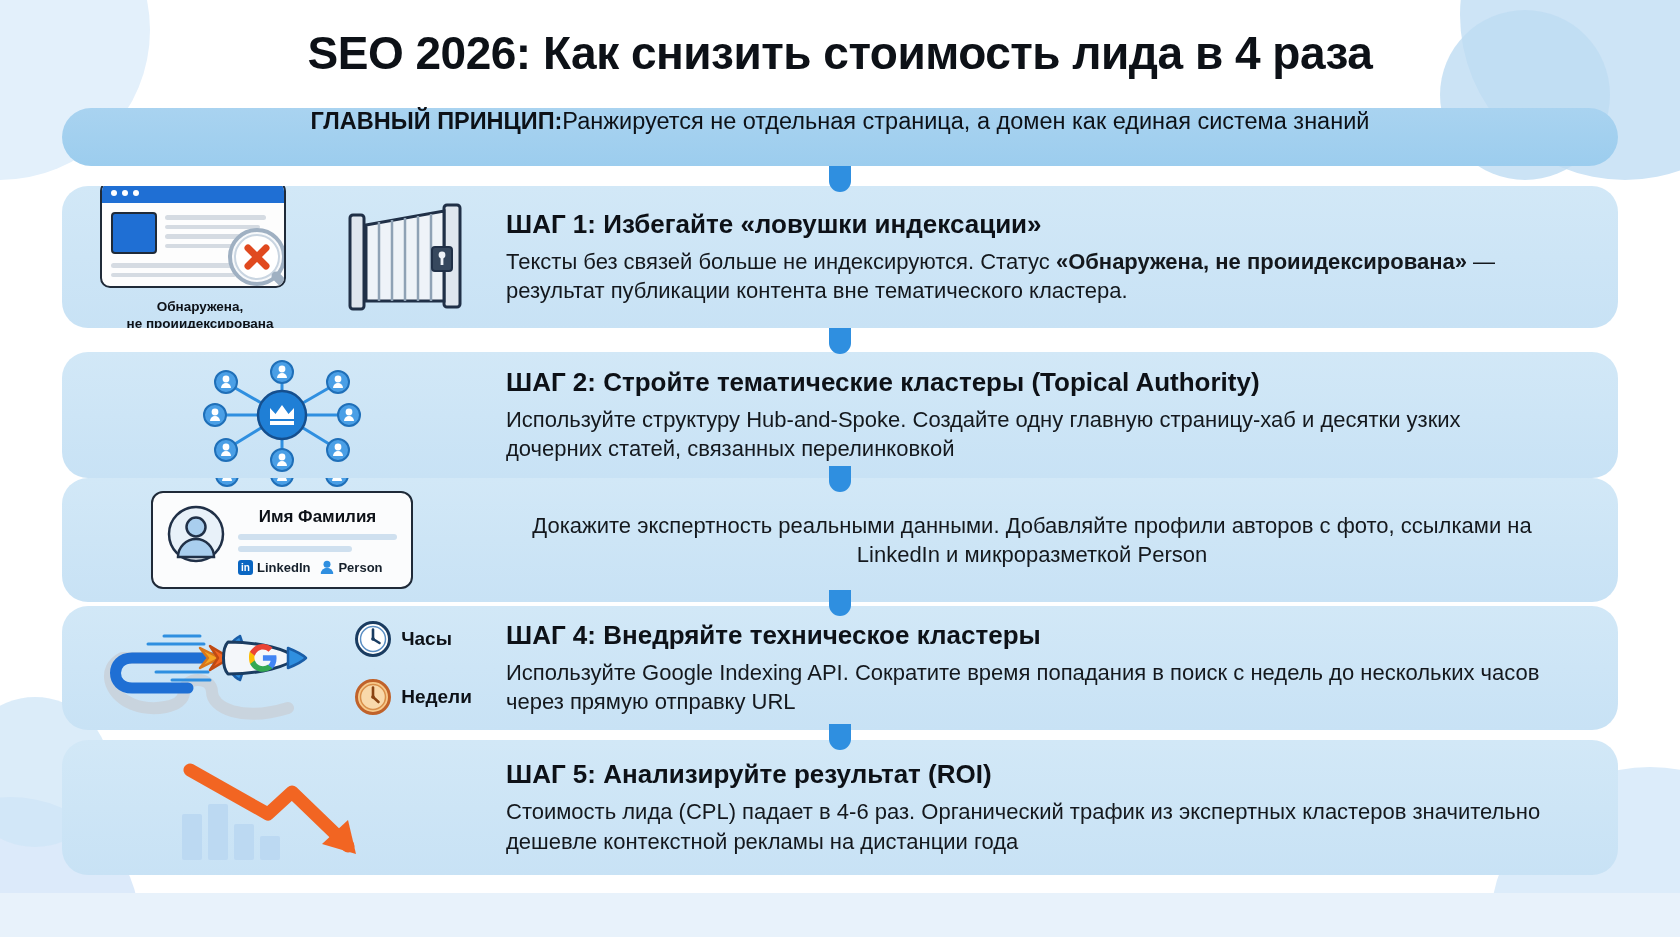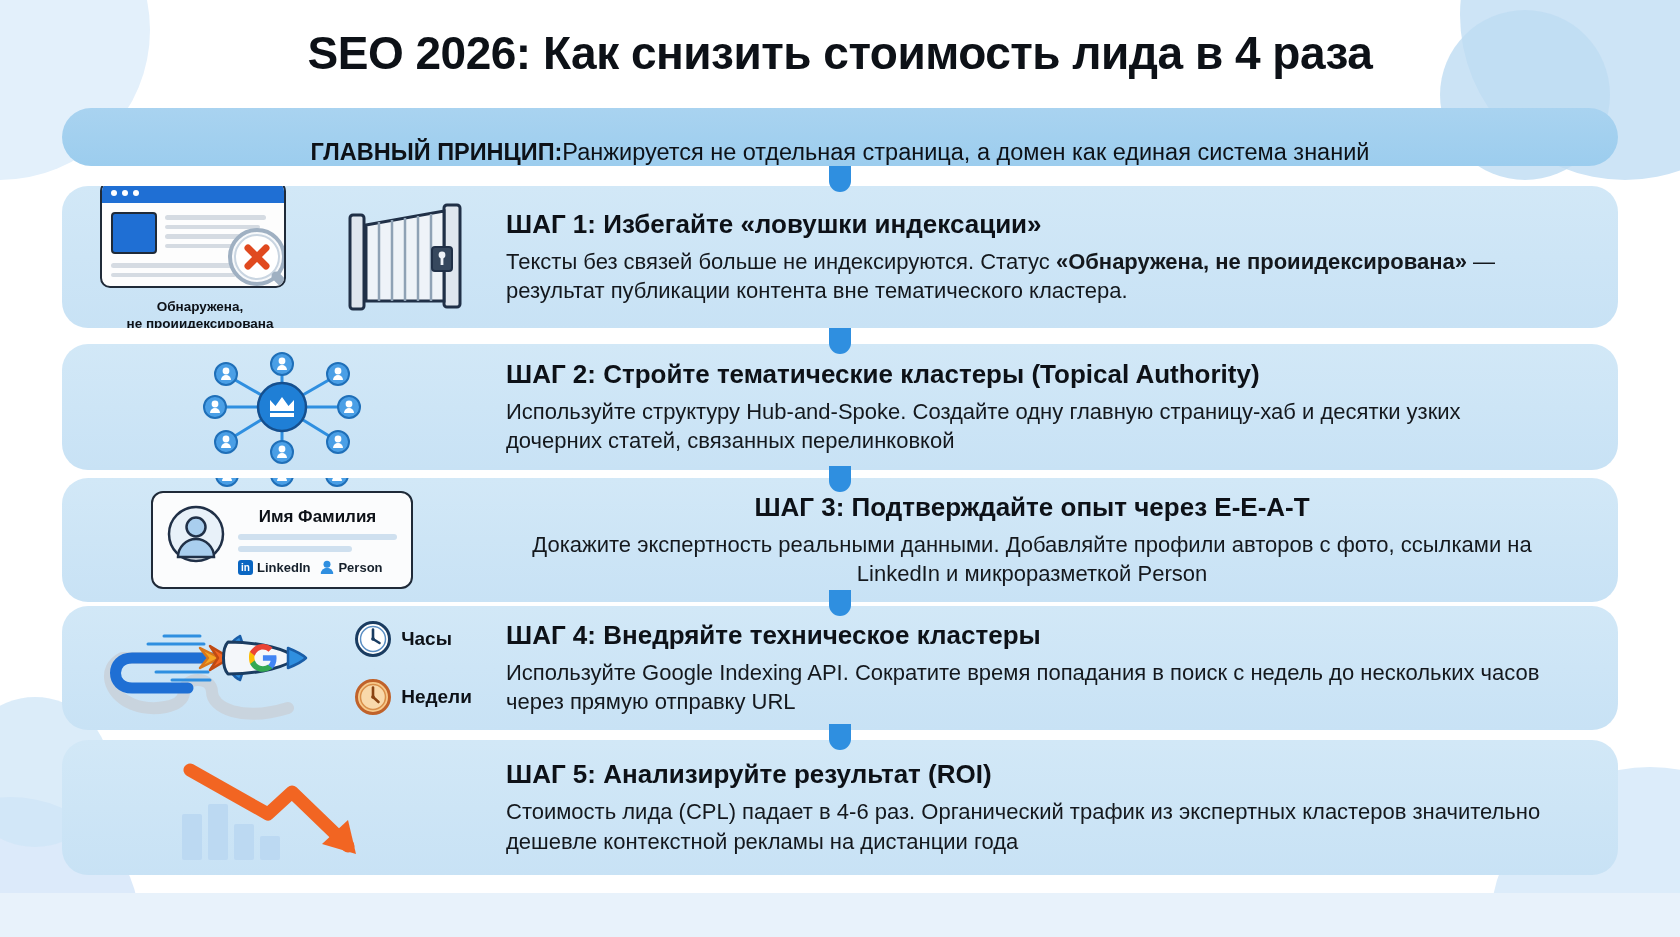--- a/index.html
+++ b/index.html
@@ -47,21 +47,21 @@
     white-space: nowrap;
   }
 
   
   .principle {
     position: absolute;
     left: 62px; top: 108px;
     width: 1556px; height: 58px;
     background: linear-gradient(180deg,#a9d3f0 0%, #9ccdee 100%);
     border-radius: 29px;
-    display: flex; align-items: flex-end; justify-content: center;
+    display: flex; align-items: flex-start; justify-content: center;
     font-size: 23.5px; color: #0d1117;
     padding: 0 26px;
     white-space: nowrap;
   }
   .principle b { font-weight: 700; }
 
   
   .connector {
     position: absolute;
     width: 22px; height: 26px;
@@ -105,21 +105,21 @@
   }
   .step-body {
     font-size: 22px;
     line-height: 1.32;
     color: #14181d;
   }
   .step-body b { font-weight: 700; }
 
   
   #step1 { top: 186px; height: 142px; }
-  #step2 { top: 344px; height: 126px; }
+  #step2 { top: 352px; height: 126px; }
   #step3 { top: 478px; height: 124px; text-align: center; }
   #step4 { top: 606px; height: 124px; }
   #step5 { top: 740px; height: 135px; }
 
   #conn1 { top: 166px; }
   #conn2 { top: 328px; }
   #conn3 { top: 466px; }
   #conn4 { top: 590px; }
   #conn5 { top: 724px; }
 
@@ -375,21 +375,20 @@
             <circle cx="85" cy="13" r="3.4"></circle>
               <path d="M80 22 a5 5 0 0 1 10 0 z"></path>
             <circle cx="140" cy="13" r="3.4"></circle>
               <path d="M135 22 a5 5 0 0 1 10 0 z"></path>
           </g>
         </svg>
       </div>
     </div>
 
     <div class="step-text">
-      <div class="step-head">ШАГ 3: Подтверждайте опыт через E-E-A-T</div>
       <div class="step-body">Докажите экспертность реальными данными. Добавляйте профили авторов с фото, ссылками на LinkedIn и микроразметкой Person</div>
     </div>
   </div>
 
   <div class="step" id="step4">
     <div class="step-visual">
       <div class="s4-wrap">
         <svg class="rocketart" viewBox="0 0 230 112">
 
           <path d="M196 96 C150 110, 120 96, 120 80 C120 64, 92 64, 92 80 C92 96, 60 100, 40 92

